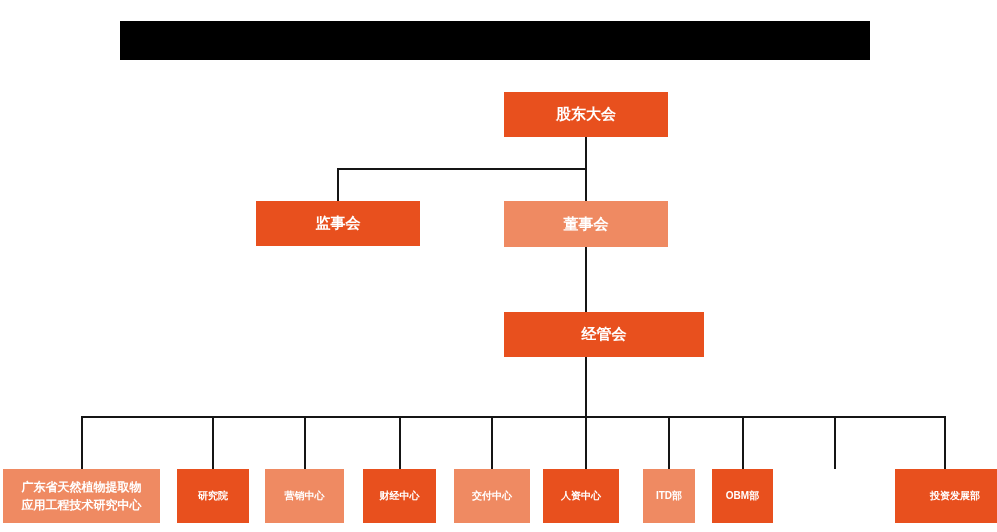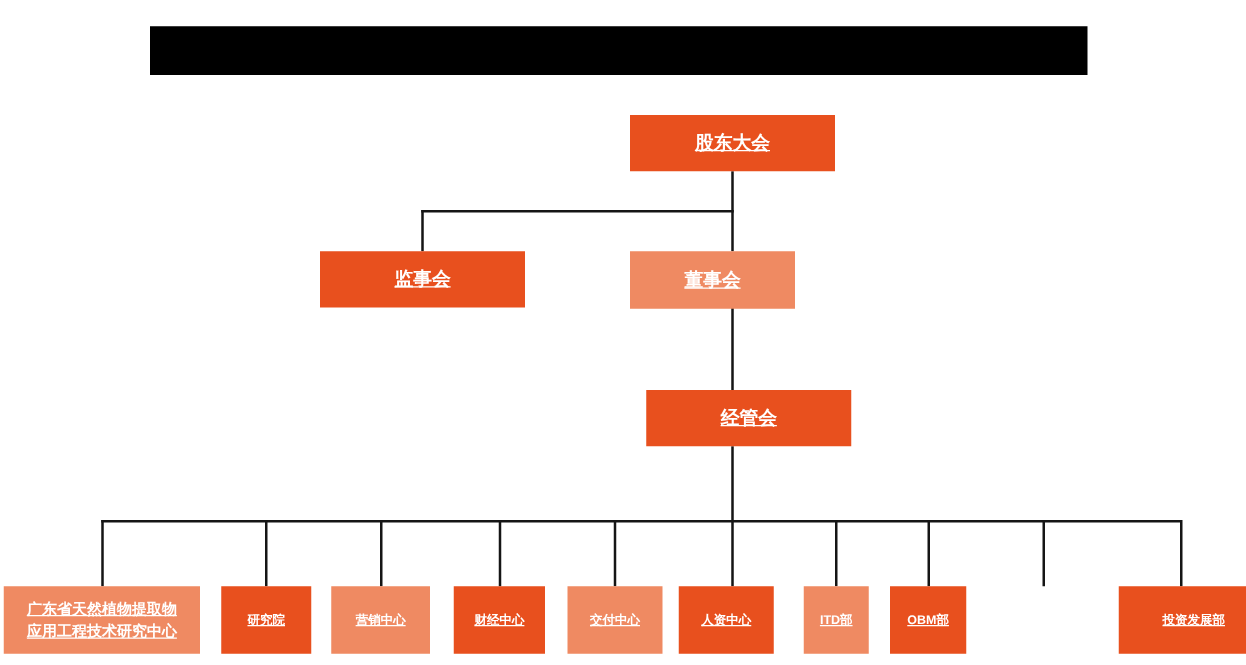--- a/index.html
+++ b/index.html
@@ -22,21 +22,21 @@
   .redacted-bar{
     position:absolute;left:120px;top:21px;width:750px;height:39px;background:var(--bar);
   }
   .line{position:absolute;background:var(--line);}
   .line.v{width:2px;}
   .line.h{height:2px;}
   .node{
     position:absolute;
     display:flex;align-items:center;justify-content:center;
     color:var(--text);font-weight:700;font-size:15px;
-    text-align:center;box-sizing:border-box;text-decoration:underline;
+    text-align:center;box-sizing:border-box;
   }
   .node.dark{background:var(--dark);}
   .node.light{background:var(--light);}
   .node.dept{font-size:10px;}
   .node.dept-long{font-size:12px;line-height:1.5;padding:0 16px;word-break:break-all;}
 </style>
 </head>
 <body>
 
 <div class="canvas">
@@ -59,25 +59,25 @@
   <div class="line v" style="left:834px;top:416px;height:53px"></div>
   <div class="line v" style="left:944px;top:416px;height:53px"></div>
 
   <div class="node dark" style="left:504px;top:92px;width:164px;height:45px">
     <span>股东大会</span>
   </div>
 
   <div class="node dark" style="left:256px;top:201px;width:164px;height:45px">
     <span>监事会</span>
   </div>
-  <div class="node light" style="left:504px;top:201px;width:132px;height:46px">
+  <div class="node light" style="left:504px;top:201px;width:164px;height:46px">
     <span>董事会</span>
   </div>
 
-  <div class="node dark" style="left:517px;top:312px;width:164px;height:45px">
+  <div class="node dark" style="left:504px;top:312px;width:200px;height:45px">
     <span>经管会</span>
   </div>
 
   <div class="node light dept dept-long" style="left:3px;top:469px;width:157px;height:54px">
     <span>广东省天然植物提取物应用工程技术研究中心</span>
   </div>
   <div class="node dark dept" style="left:177px;top:469px;width:72px;height:54px">
     <span>研究院</span>
   </div>
   <div class="node light dept" style="left:265px;top:469px;width:79px;height:54px">

